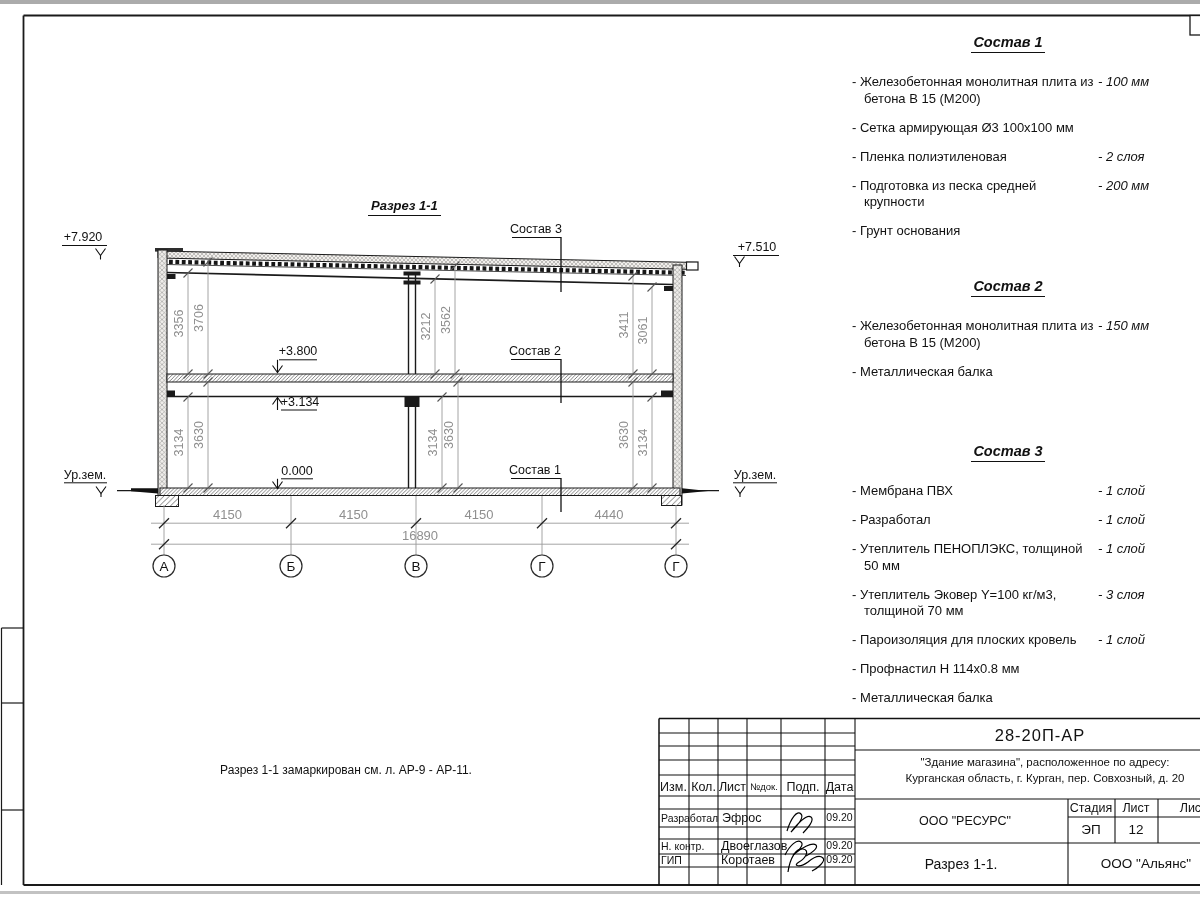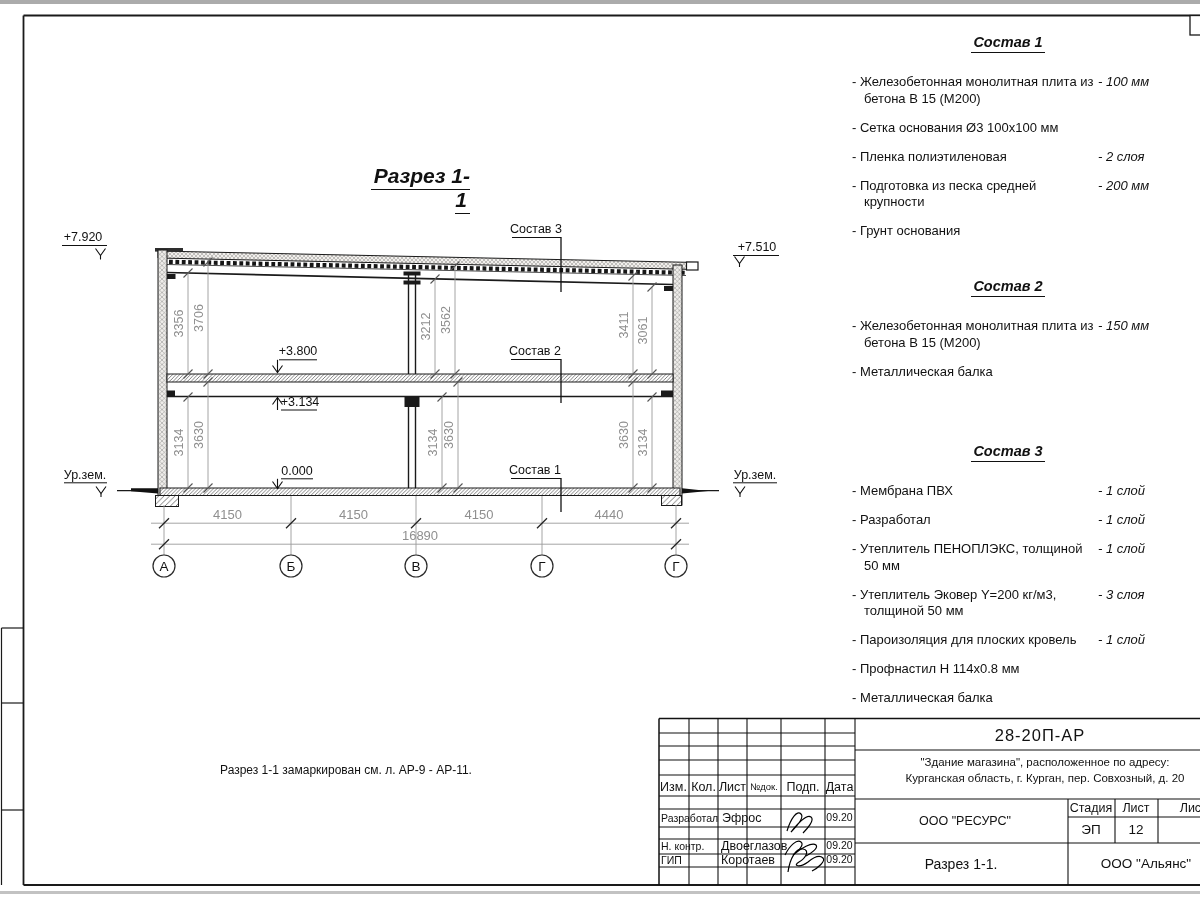--- a/index.html
+++ b/index.html
@@ -1,22 +1,22 @@
 <!DOCTYPE html>
 <html><head>
 <meta charset="utf-8">
 <style>
   html,body{margin:0;padding:0;background:#fff;}
   .sheet{position:relative;width:1200px;height:900px;background:#fff;overflow:hidden;
          font-family:"Liberation Sans",sans-serif;color:#111;}
   .art{position:absolute;left:0;top:0;}
   .edge-top{position:absolute;left:0;top:0;width:1200px;height:4px;background:#ababab;}
   .edge-bottom{position:absolute;left:0;top:891px;width:1200px;height:3px;background:#c2c2c2;}
-  .dwg-title{position:absolute;left:368px;top:164px;width:102px;text-align:right;
-             font-size:21px;font-weight:bold;font-style:italic;}
+  .dwg-title{position:absolute;left:368px;top:198px;width:102px;text-align:left;
+             font-size:13px;font-weight:bold;font-style:italic;}
   .dwg-title span{border-bottom:1.4px solid #111;padding:0 3px 2px;}
   .note{position:absolute;left:205px;top:763px;width:282px;text-align:center;font-size:12px;}
   .comp{position:absolute;left:852px;width:312px;}
   .comp-title{text-align:center;font-size:14.5px;font-weight:bold;font-style:italic;}
   .comp-title span{border-bottom:1.3px solid #111;padding:0 2px 2px;}
   .comp-items{margin-top:24px;}
   .comp-item{display:flex;align-items:flex-start;margin-bottom:12.5px;}
   .comp-name{flex:1;font-size:13px;line-height:16.5px;padding-left:12px;text-indent:-12px;}
   .comp-value{width:66px;font-size:13px;line-height:16.5px;white-space:nowrap;font-style:italic;}
   .s1{top:34px;} .s2{top:278px;} .s3{top:443px;}
@@ -340,21 +340,21 @@
   <div class="note">Разрез 1-1 замаркирован см. л. АР-9 - АР-11.</div>
 
   <div class="comp s1">
     <div class="comp-title"><span>Состав 1</span></div>
     <div class="comp-items">
       <div class="comp-item">
         <div class="comp-name">- Железобетонная  монолитная плита из бетона В 15 (М200)</div>
         <div class="comp-value">- 100 мм</div>
       </div>
       <div class="comp-item">
-        <div class="comp-name">- Сетка основания Ø3 100x100 мм</div>
+        <div class="comp-name">- Сетка армирующая Ø3 100x100 мм</div>
         <div class="comp-value"></div>
       </div>
       <div class="comp-item">
         <div class="comp-name">- Пленка полиэтиленовая</div>
         <div class="comp-value">- 2 слоя</div>
       </div>
       <div class="comp-item">
         <div class="comp-name">- Подготовка из песка средней крупности</div>
         <div class="comp-value">- 200 мм</div>
       </div>
@@ -388,21 +388,21 @@
       </div>
       <div class="comp-item">
         <div class="comp-name">- Разработал</div>
         <div class="comp-value">- 1 слой</div>
       </div>
       <div class="comp-item">
         <div class="comp-name">- Утеплитель ПЕНОПЛЭКС, толщиной 50 мм</div>
         <div class="comp-value">- 1 слой</div>
       </div>
       <div class="comp-item">
-        <div class="comp-name">- Утеплитель Эковер Y=200 кг/м3, толщиной 50 мм</div>
+        <div class="comp-name">- Утеплитель Эковер Y=100 кг/м3, толщиной 70 мм</div>
         <div class="comp-value">- 3 слоя</div>
       </div>
       <div class="comp-item">
         <div class="comp-name">- Пароизоляция для плоских кровель</div>
         <div class="comp-value">- 1 слой</div>
       </div>
       <div class="comp-item">
         <div class="comp-name">- Профнастил Н 114x0.8 мм</div>
         <div class="comp-value"></div>
       </div>

